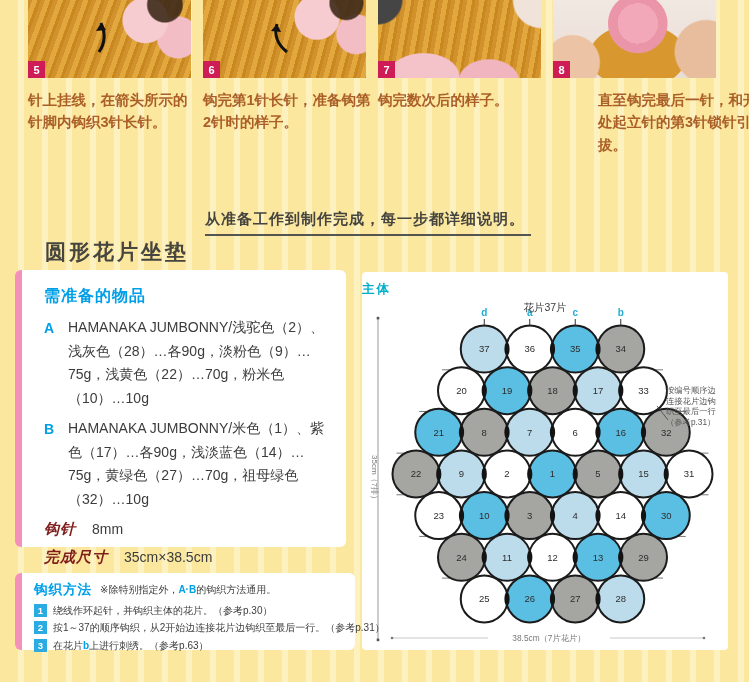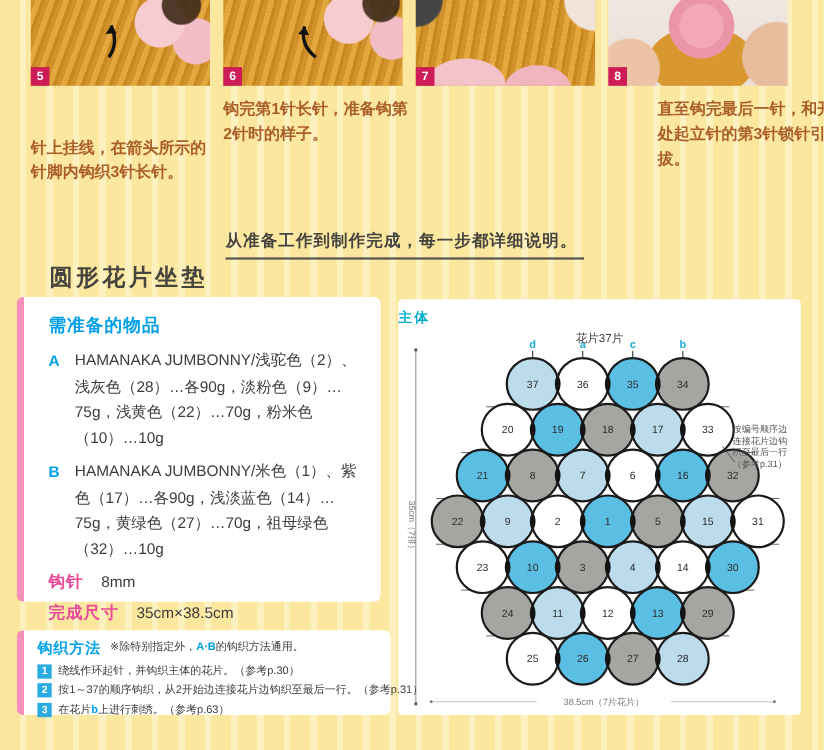--- a/index.html
+++ b/index.html
@@ -30,37 +30,37 @@
       radial-gradient(circle at 12% 80%, #ecc3a4 0 17%, transparent 18%),
       radial-gradient(circle at 94% 66%, #e8bd9e 0 19%, transparent 20%),
       radial-gradient(circle at 52% 30%, #f2a8b8 0 20%, #eb95a8 20% 29%, transparent 30%),
       radial-gradient(ellipse at 52% 72%, #d9982f 0 40%, transparent 41%),
       linear-gradient(#f1e8e2,#e9ddd4);}
   .badge{position:absolute;left:0;bottom:0;width:17px;height:17px;background:#ce1d56;color:#fff;
     font-size:11px;font-weight:bold;display:flex;align-items:center;justify-content:center;}
   .arrow{position:absolute;left:62px;top:12px;width:30px;height:44px;}
   .caption{position:absolute;top:89px;width:172px;font-size:14.5px;line-height:1.55;
     color:#ab5f28;font-weight:bold;}
-  .c1{left:28px;margin-top:35px;} .c2{left:203px;} .c3{left:378px;} .c4{left:574px;width:176px;padding-left:24px;}
+  .c1{left:28px;} .c2{left:203px;} .c3{left:378px;} .c4{left:574px;width:176px;padding-left:24px;}
   
   .page-title{position:absolute;left:45px;top:206px;font-size:21px;font-weight:bold;color:#45443f;letter-spacing:3px;margin-top:32px;}
   .page-subtitle{position:absolute;left:205px;top:210px;font-size:15px;font-weight:bold;color:#45443f;
     letter-spacing:1px;border-bottom:2.5px solid #55544e;padding:0 6px 5px 0;}
   
   .panel{position:absolute;background:#ffffff;border-radius:6px;box-sizing:border-box;}
   .materials{left:15px;top:270px;width:331px;height:277px;border-left:7px solid #f590bb;padding:16px 12px 0 22px;}
   .mat-header{color:#00a0e9;font-size:16px;font-weight:bold;letter-spacing:1px;margin-bottom:9px;}
   .mat-item{position:relative;padding-left:24px;font-size:14px;line-height:1.68;color:#3c3c3c;margin-bottom:7px;}
   .mat-label{position:absolute;left:0;top:1px;color:#00a0e9;font-weight:bold;font-size:14px;}
   .spec-row{display:flex;align-items:baseline;gap:16px;margin-top:9px;}
-  .spec-label{color:#ec4899;font-weight:bold;font-size:15px;letter-spacing:1px;}
+  .spec-label{color:#7f1d1d;font-weight:bold;font-size:15px;letter-spacing:1px;font-style:italic;}
   .spec-value{color:#3c3c3c;font-size:14px;}
   
   .method{left:15px;top:573px;width:340px;height:77px;border-left:7px solid #f590bb;padding:8px 6px 0 12px;}
-  .method-header-row{display:flex;align-items:flex-start;gap:8px;}
+  .method-header-row{display:flex;align-items:center;gap:8px;}
   .method-title{color:#00a0e9;font-weight:bold;font-size:13.5px;letter-spacing:1px;}
   .method-note{font-size:10px;color:#3c3c3c;}
   .ab{color:#00a0e9;font-weight:bold;}
   .method-step{display:flex;gap:6px;margin-top:4.5px;font-size:10px;color:#3c3c3c;align-items:flex-start;}
   .step-num{flex:0 0 auto;width:13px;height:13px;background:#2aabe2;color:#fff;font-size:9.5px;
     font-weight:bold;display:flex;align-items:center;justify-content:center;}
   .step-text{line-height:13px;white-space:nowrap;}
   .b{color:#00a0e9;font-weight:bold;}
   
   .diagram{left:362px;top:272px;width:366px;height:378px;border-radius:4px;}
@@ -91,20 +91,21 @@
   </div>
   <div class="photo p3">
     <div class="badge">7</div>
   </div>
   <div class="photo p4">
     <div class="badge">8</div>
   </div>
 
   <div class="caption c1">针上挂线，在箭头所示的针脚内钩织3针长针。</div>
   <div class="caption c2">钩完第1针长针，准备钩第2针时的样子。</div>
+  <div class="caption c3">钩完数次后的样子。</div>
   <div class="caption c4">直至钩完最后一针，和开始处起立针的第3针锁针引拔。</div>
 
   <div class="page-title">圆形花片坐垫</div>
   <div class="page-subtitle">从准备工作到制作完成，每一步都详细说明。</div>
 
   <div class="panel materials">
     <div class="mat-header">需准备的物品</div>
     <div class="mat-item">
       <span class="mat-label">A</span>
       <span>HAMANAKA JUMBONNY/浅驼色（2）、浅灰色（28）…各90g，淡粉色（9）…75g，浅黄色（22）…70g，粉米色（10）…10g</span>

